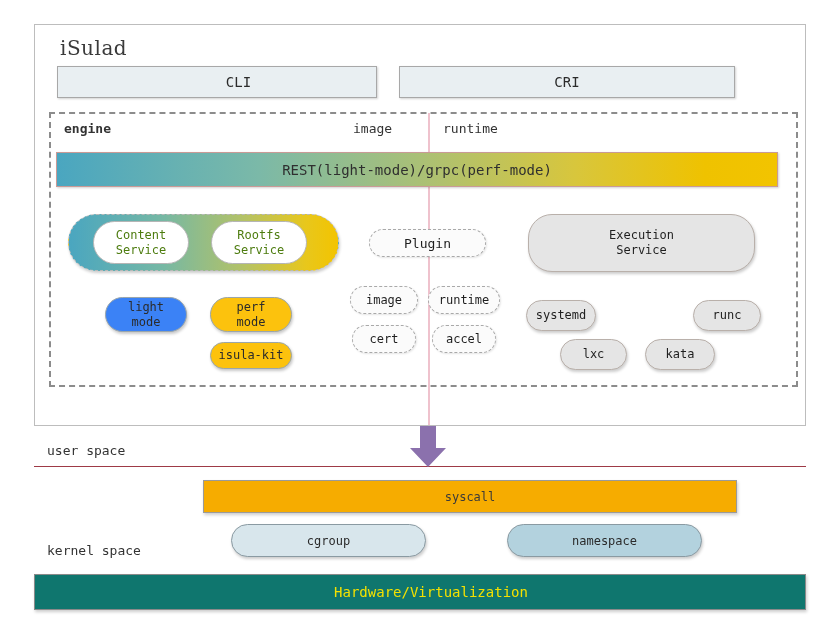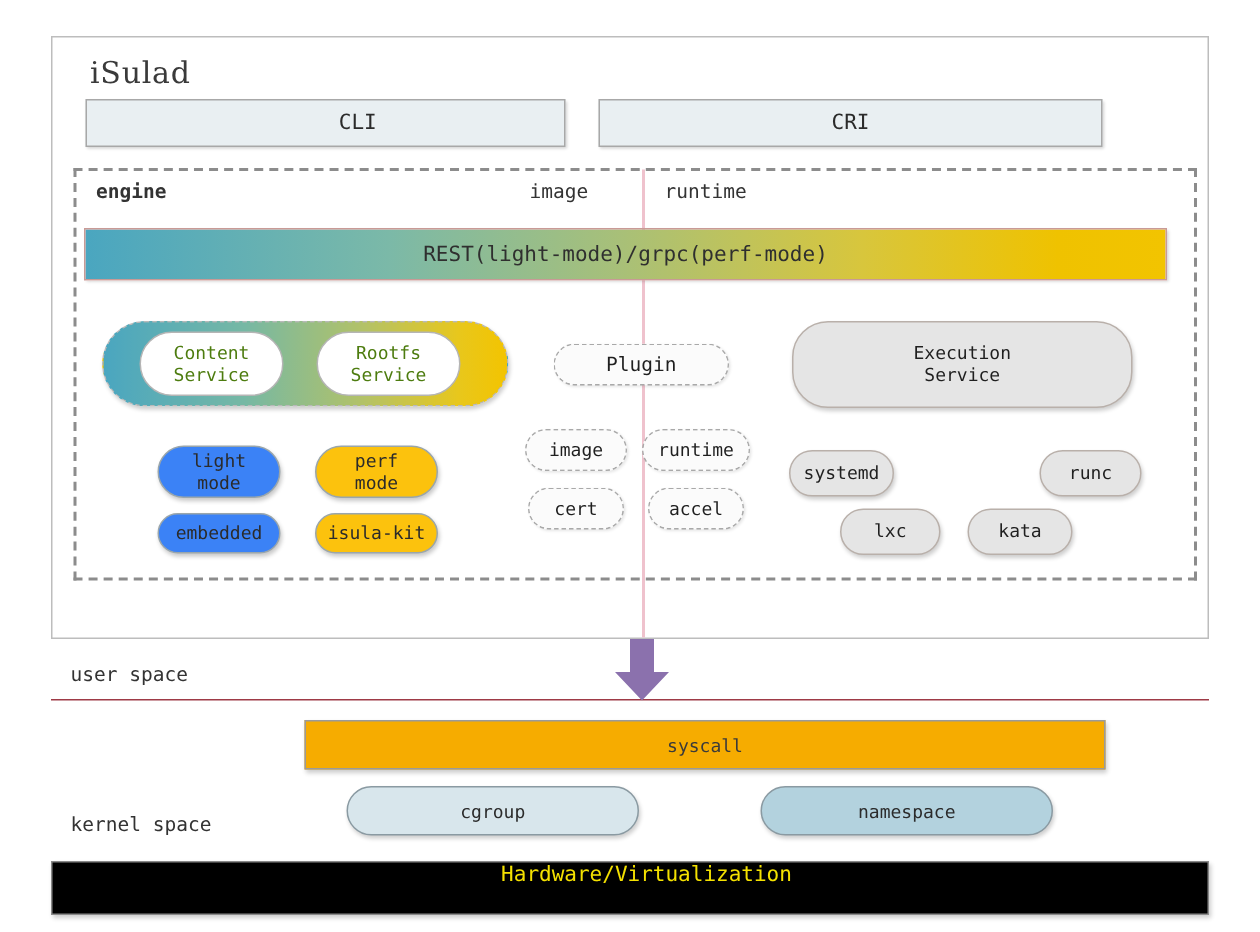--- a/index.html
+++ b/index.html
@@ -261,24 +261,25 @@
   .k-cgroup    { left: 231px; top: 524px; width: 195px; background: #d8e6ec; }
   .k-namespace { left: 507px; top: 524px; width: 195px; background: #b3d2de; }
 
   
   .hw-bar {
     position: absolute;
     left: 34px;
     top: 574px;
     width: 772px;
     height: 36px;
-    background: #000000;
+    background: #0f766e;
     border: 1px solid #8a8a8a;
     box-sizing: border-box;
     display: flex;
+    align-items: center;
     justify-content: center;
     font-size: 14px;
     color: #f4e100;
     box-shadow: 1px 2px 3px rgba(0,0,0,0.2);
     padding-left: 22px;
   }
 </style>
 </head>
 <body>
 
@@ -318,23 +319,20 @@
   </div>
 
   <div class="mode-pill pill-blue p-light">
     <span>light</span>
     <span>mode</span>
   </div>
   <div class="mode-pill pill-yellow p-perf">
     <span>perf</span>
     <span>mode</span>
   </div>
-  <div class="mode-pill pill-blue p-embedded">
-    <span>embedded</span>
-  </div>
   <div class="mode-pill pill-yellow p-isulakit">
     <span>isula-kit</span>
   </div>
 
   <div class="plug plug-main">
     <span>Plugin</span>
   </div>
   <div class="plug plug-image">
     <span>image</span>
   </div>

